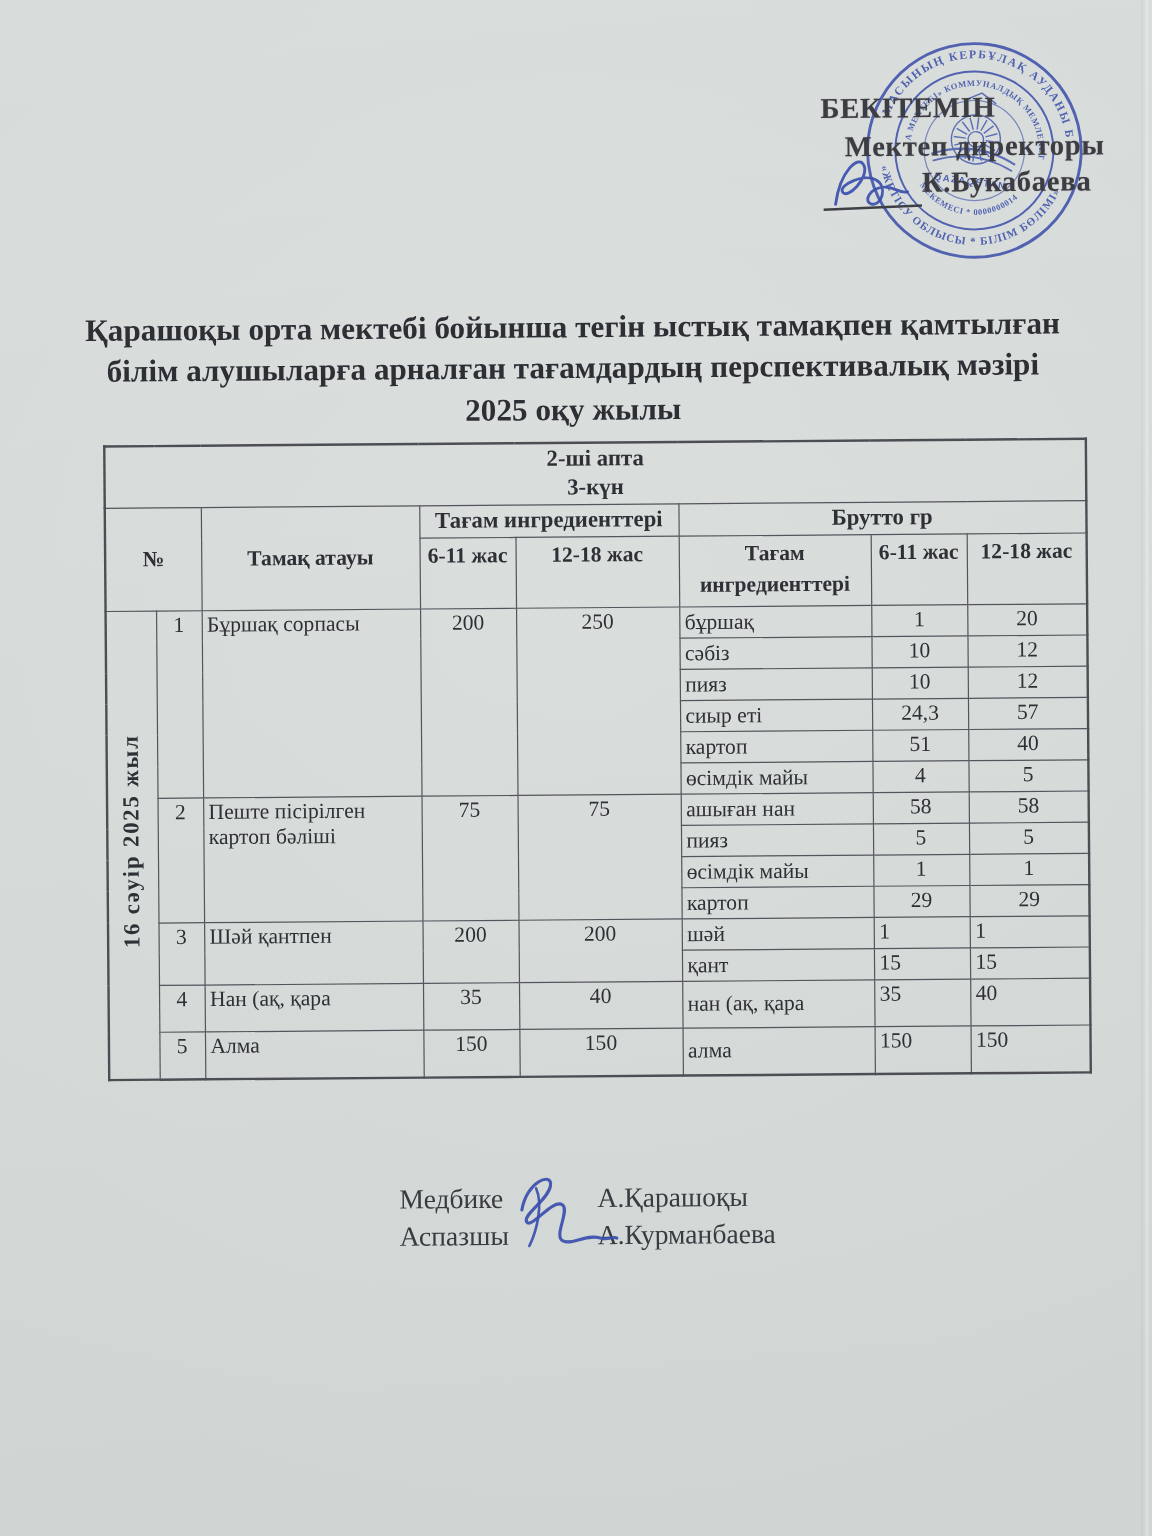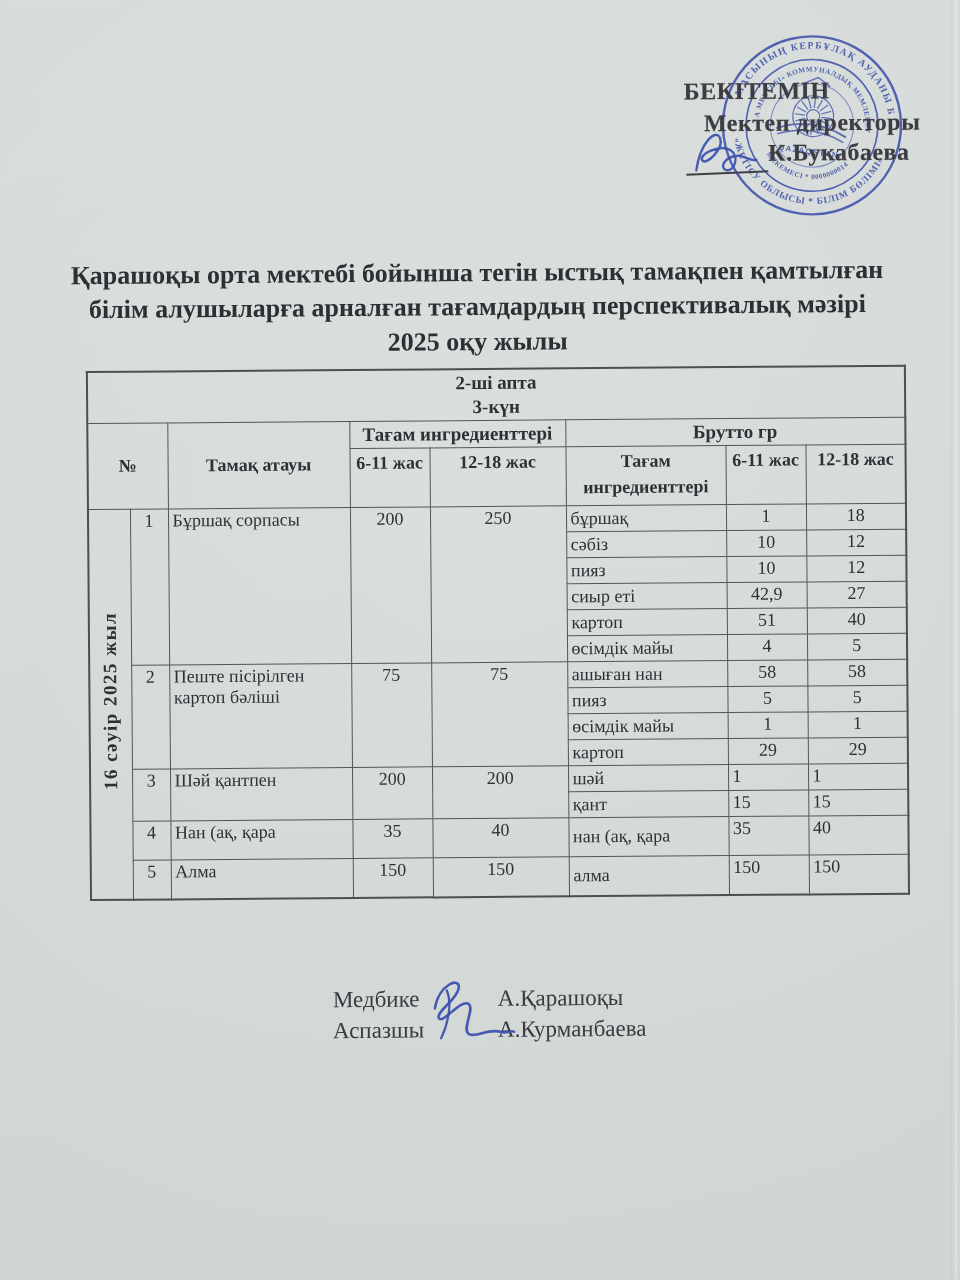--- a/index.html
+++ b/index.html
@@ -239,36 +239,36 @@
       </thead>
       <tbody>
           <tr>
             <th rowspan="14" class="datecol"><span>16 сәуір  2025 жыл</span></th>
             <td rowspan="6" class="no">1</td>
             <td rowspan="6" class="dish">Бұршақ сорпасы</td>
             <td rowspan="6" class="num">200</td>
             <td rowspan="6" class="num">250</td>
             <td class="ing">бұршақ</td>
             <td class="num">1</td>
-            <td class="num">18</td>
+            <td class="num">20</td>
           </tr>
           <tr>
             <td class="ing">сәбіз</td>
             <td class="num">10</td>
             <td class="num">12</td>
           </tr>
           <tr>
             <td class="ing">пияз</td>
             <td class="num">10</td>
             <td class="num">12</td>
           </tr>
           <tr>
             <td class="ing">сиыр еті</td>
-            <td class="num">42,9</td>
-            <td class="num">27</td>
+            <td class="num">24,3</td>
+            <td class="num">57</td>
           </tr>
           <tr>
             <td class="ing">картоп</td>
             <td class="num">51</td>
             <td class="num">40</td>
           </tr>
           <tr>
             <td class="ing">өсімдік майы</td>
             <td class="num">4</td>
             <td class="num">5</td>

